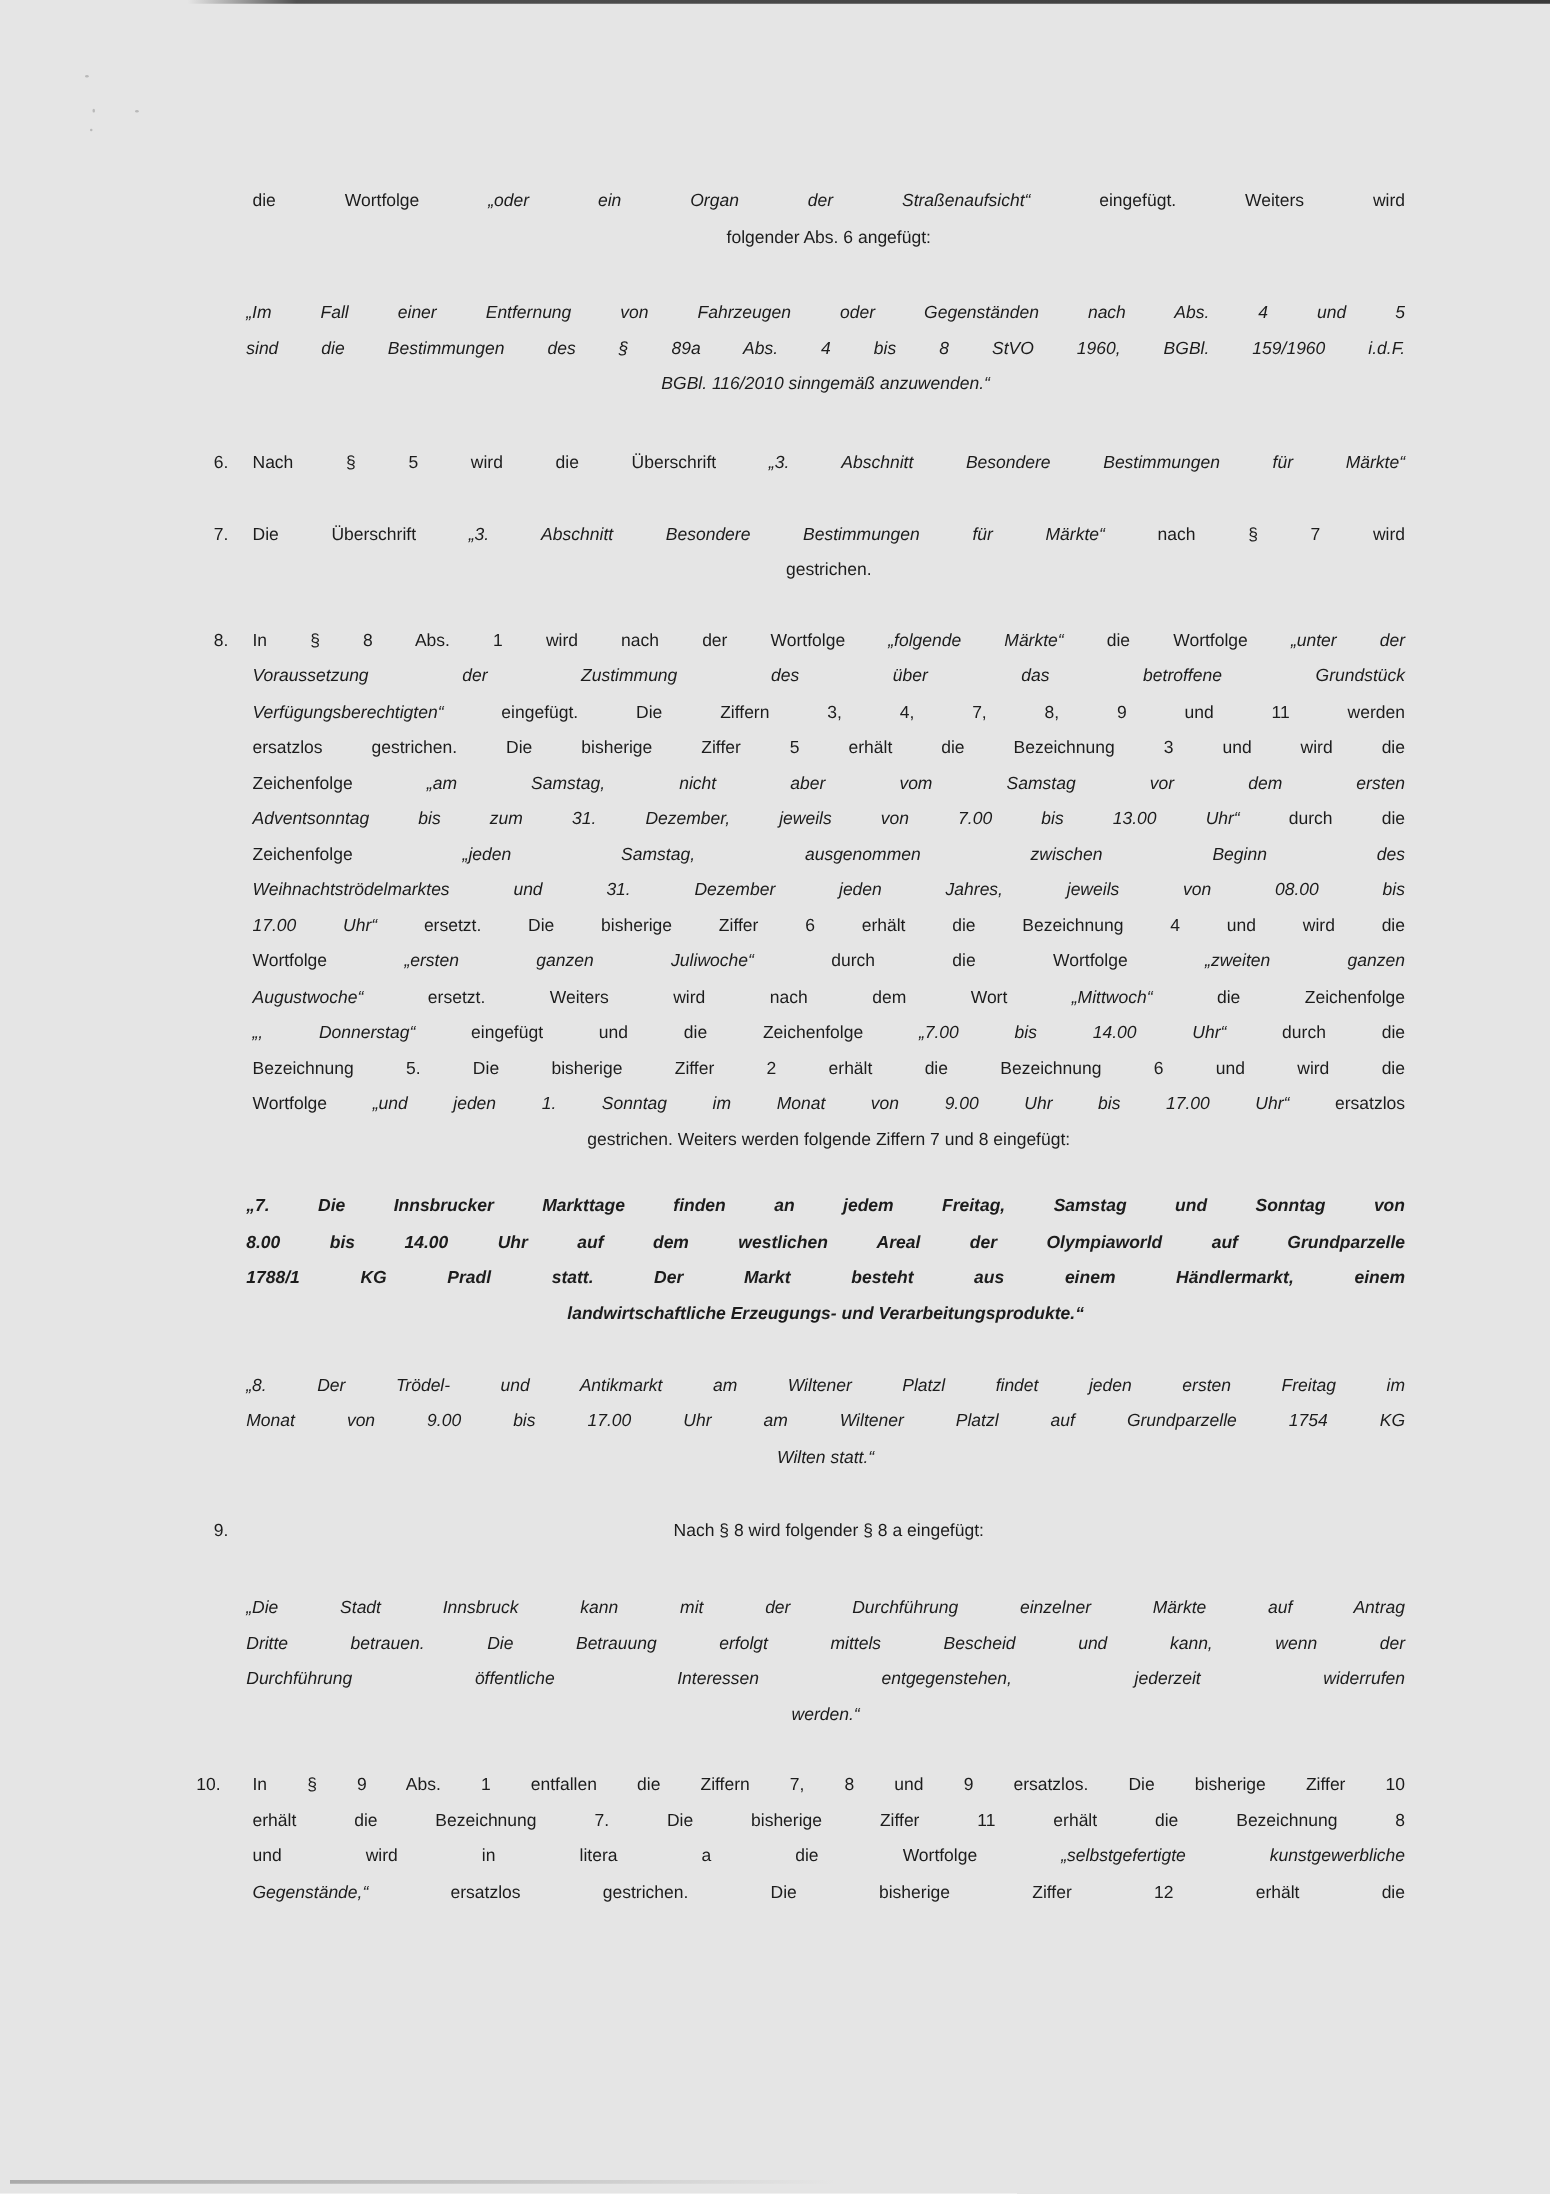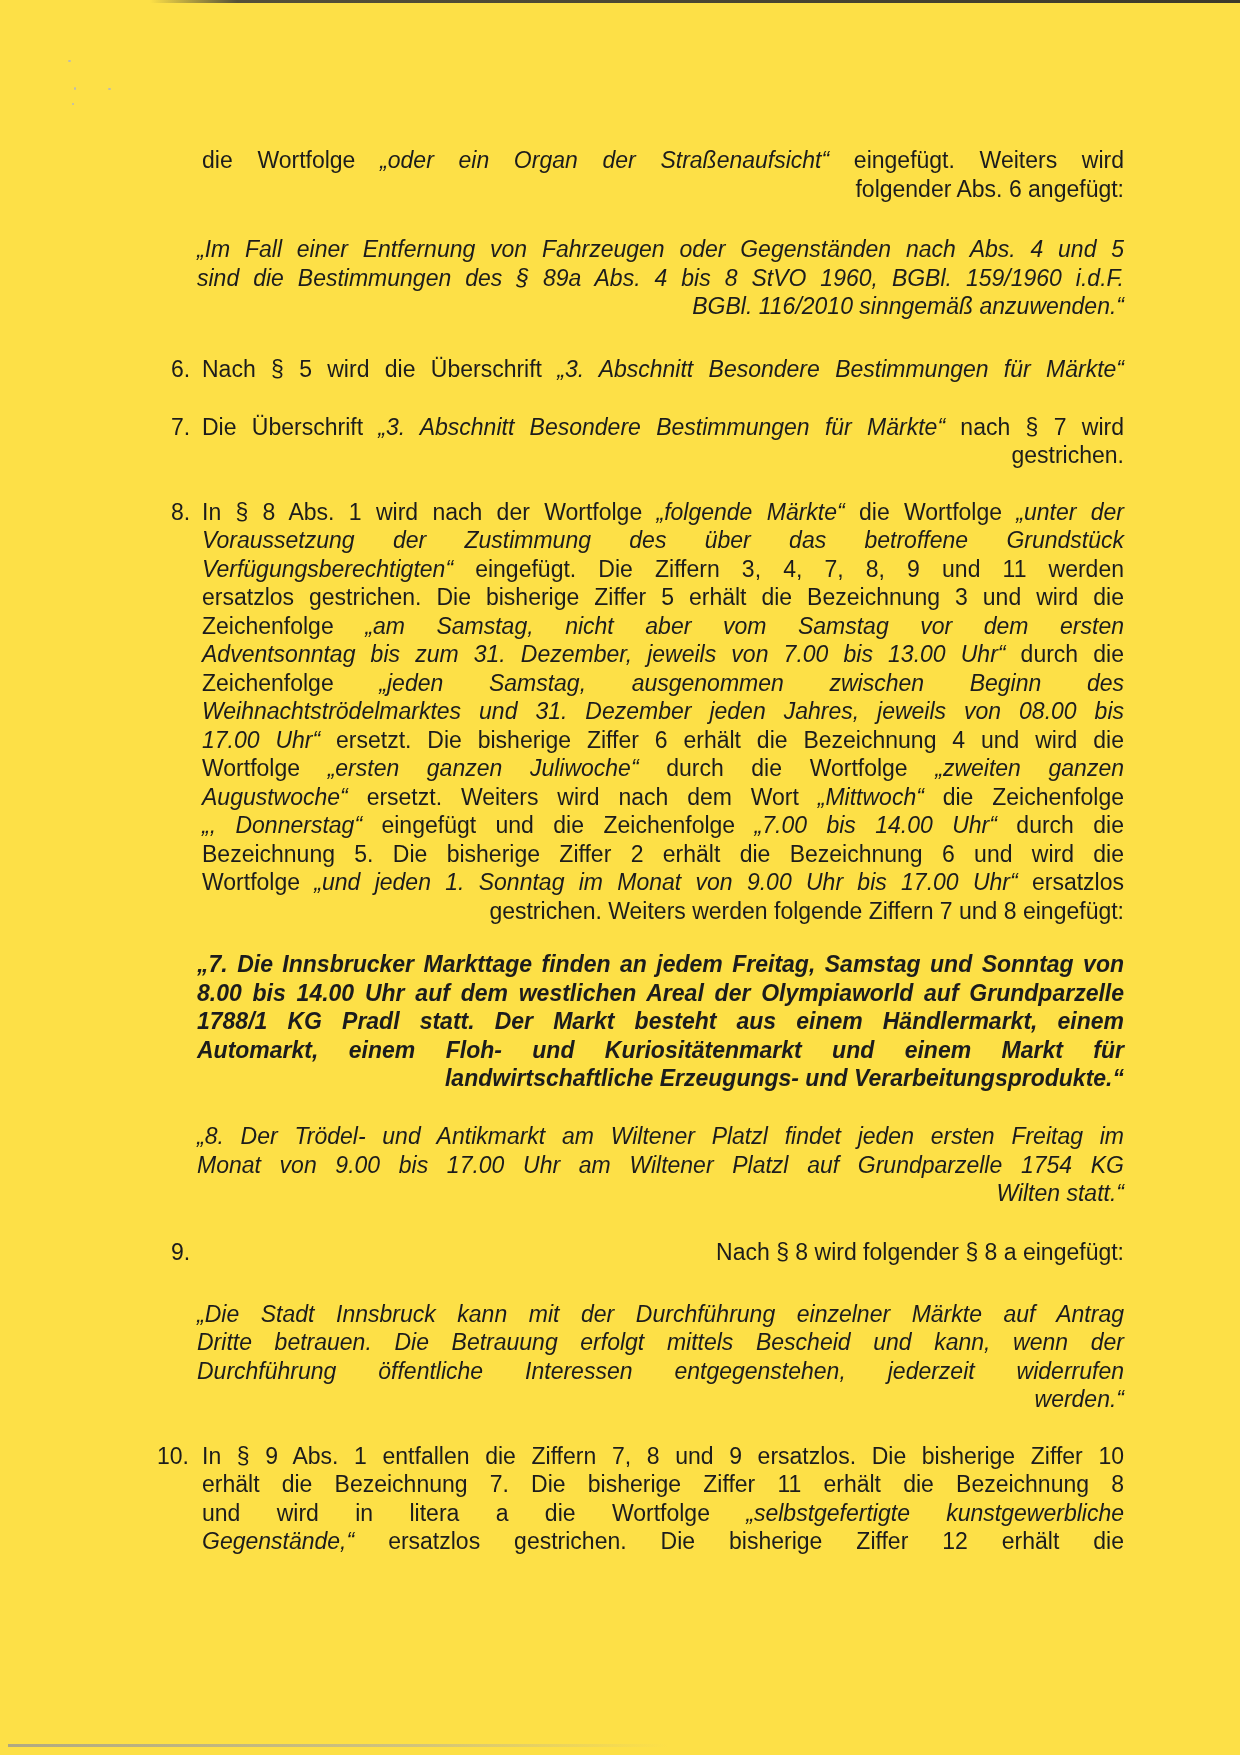--- a/index.html
+++ b/index.html
@@ -4,24 +4,24 @@
 <style>
   html, body {
     margin: 0;
     padding: 0;
     background: #ffffff;
   }
   #page {
     position: relative;
     width: 1240px;
     height: 1755px;
-    background: #fde047;
+    background: #e5e5e5;
     overflow: hidden;
     font-family: "Liberation Sans", sans-serif;
-    font-size: 23px;
+    font-size: 14px;
     line-height: 28.5px;
     color: #1c1c1c;
   }
   
   .scanline-top {
     position: absolute;
     top: 0; left: 150px; right: 0;
     height: 3px;
     background: linear-gradient(to right, rgba(60,60,60,0), rgba(55,55,55,.85) 8%, rgba(40,40,40,.9));
   }
@@ -34,21 +34,21 @@
   .speck { position: absolute; background: #b9b9b9; border-radius: 50%; }
   .sp1 { left: 68px;  top: 60px;  width: 3px; height: 2px; }
   .sp2 { left: 74px;  top: 87px;  width: 2px; height: 3px; }
   .sp3 { left: 72px;  top: 103px; width: 2px; height: 2px; }
   .sp4 { left: 108px; top: 88px;  width: 3px; height: 2px; }
 
   
   .block { box-sizing: border-box; }
   .it { font-style: italic; }
   .jl { text-align: justify; text-align-last: justify; }
-  .ll { text-align: right; }
+  .ll { text-align: center; }
 
   [data-name="block-intro"]        { margin: 146px 0 0 202px; width: 922px; }
   [data-name="block-quote-abs6"]   { margin: 32px 0 0 197px; width: 927px; }
   [data-name="block-item-6"]       { margin: 34.5px 0 0 202px; width: 922px; position: relative; }
   [data-name="block-item-7"]       { margin: 29px   0 0 202px; width: 922px; position: relative; }
   [data-name="block-item-8"]       { margin: 28px   0 0 202px; width: 922px; position: relative; }
   [data-name="block-quote-ziffer7"]{ margin: 25px   0 0 197px; width: 927px; font-weight: bold; }
   [data-name="block-quote-ziffer8"]{ margin: 29.5px 0 0 197px; width: 927px; }
   [data-name="block-item-9"]       { margin: 30.5px 0 0 202px; width: 922px; position: relative; }
   [data-name="block-quote-8a"]     { margin: 33px 0 0 197px; width: 927px; }
@@ -101,21 +101,20 @@
         <div class="jl" data-name="text-line"><span class="it">Augustwoche“</span><span> ersetzt. Weiters wird nach dem Wort </span><span class="it">„Mittwoch“</span><span> die Zeichenfolge</span></div>
         <div class="jl" data-name="text-line"><span class="it">„, Donnerstag“</span><span> eingefügt und die Zeichenfolge </span><span class="it">„7.00 bis 14.00 Uhr“</span><span> durch die</span></div>
         <div class="jl" data-name="text-line"><span>Bezeichnung 5. Die bisherige Ziffer 2 erhält die Bezeichnung 6 und wird die</span></div>
         <div class="jl" data-name="text-line"><span>Wortfolge </span><span class="it">„und jeden 1. Sonntag im Monat von 9.00 Uhr bis 17.00 Uhr“</span><span> ersatzlos</span></div>
         <div class="ll" data-name="text-line"><span>gestrichen. Weiters werden folgende Ziffern 7 und 8 eingefügt:</span></div>
       </div>
       <div class="block quote" data-name="block-quote-ziffer7">
         <div class="jl" data-name="text-line"><span class="it">„7. Die Innsbrucker Markttage finden an jedem Freitag, Samstag und Sonntag von</span></div>
         <div class="jl" data-name="text-line"><span class="it">8.00 bis 14.00 Uhr auf dem westlichen Areal der Olympiaworld auf Grundparzelle</span></div>
         <div class="jl" data-name="text-line"><span class="it">1788/1 KG Pradl statt. Der Markt besteht aus einem Händlermarkt, einem</span></div>
-        <div class="jl" data-name="text-line"><span class="it">Automarkt, einem Floh- und Kuriositätenmarkt und einem Markt für</span></div>
         <div class="ll" data-name="text-line"><span class="it">landwirtschaftliche Erzeugungs- und Verarbeitungsprodukte.“</span></div>
       </div>
       <div class="block quote" data-name="block-quote-ziffer8">
         <div class="jl" data-name="text-line"><span class="it">„8. Der Trödel- und Antikmarkt am Wiltener Platzl findet jeden ersten Freitag im</span></div>
         <div class="jl" data-name="text-line"><span class="it">Monat von 9.00 bis 17.00 Uhr am Wiltener Platzl auf Grundparzelle 1754 KG</span></div>
         <div class="ll" data-name="text-line"><span class="it">Wilten statt.“</span></div>
       </div>
       <div class="block item" data-name="block-item-9">
         <span class="num" data-name="item-number">9.</span>
         <div class="ll" data-name="text-line"><span>Nach § 8 wird folgender § 8 a eingefügt:</span></div>

